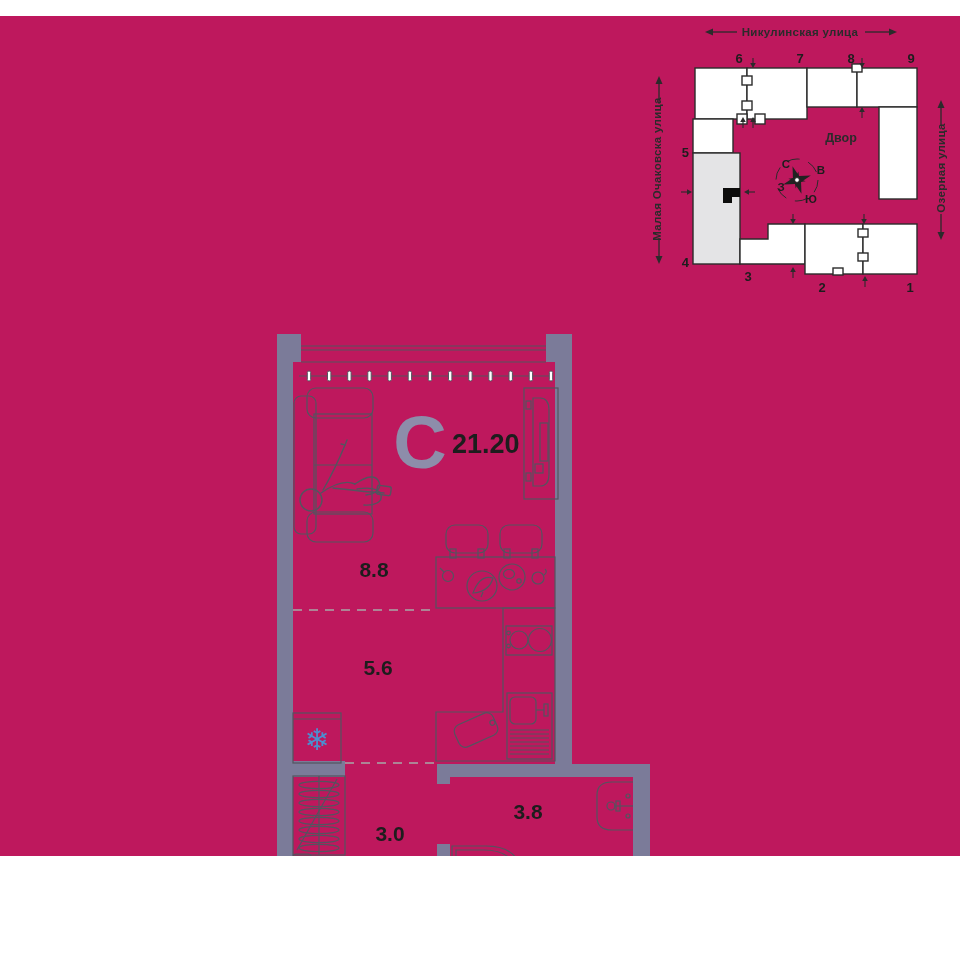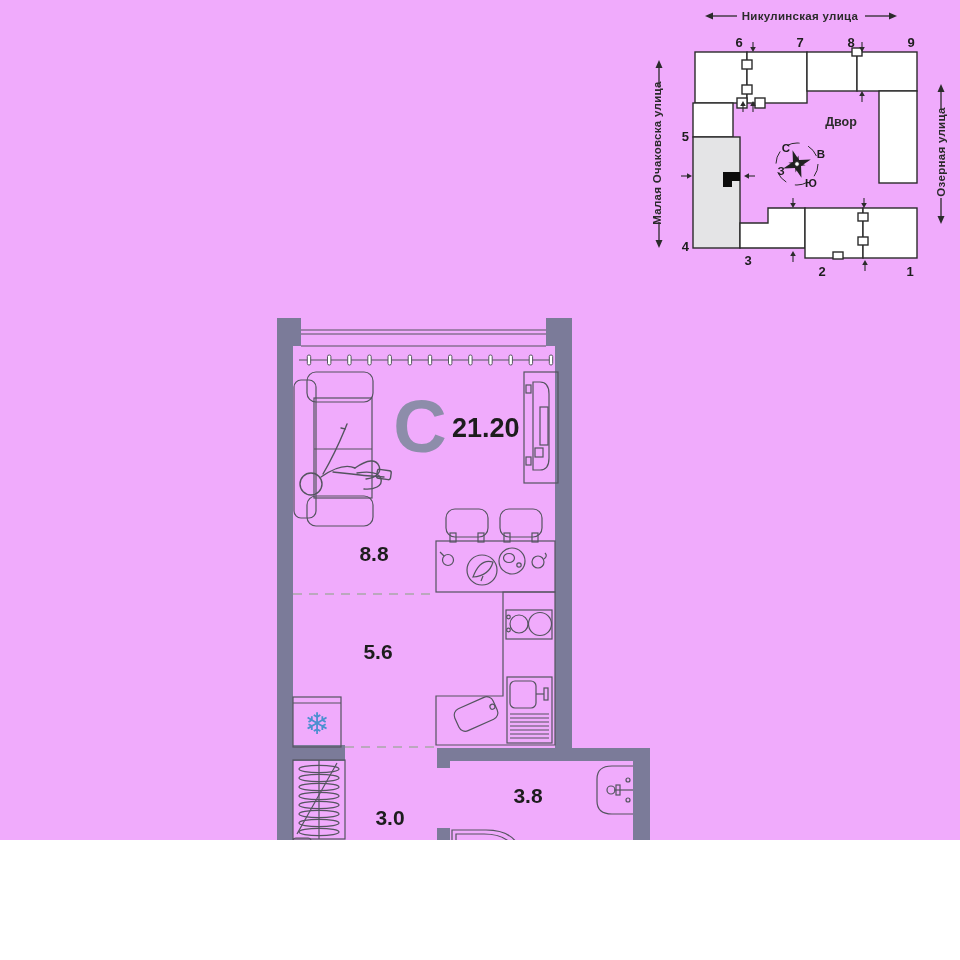--- a/index.html
+++ b/index.html
@@ -1,17 +1,17 @@
 <!DOCTYPE html>
 <html><head>
 <meta charset="utf-8">
 <style>
   html,body{margin:0;padding:0;background:#fff;}
-  .stage{position:relative;width:960px;height:840px;background:#f0abfc;overflow:hidden;
-         font-family:"Liberation Sans", sans-serif;}
+  .stage{position:relative;width:960px;height:840px;background:#be185d;overflow:hidden;
+         font-family:"Liberation Sans", sans-serif;margin-top:16px;}
   svg{position:absolute;}
   #site-svg{left:640px;top:0;width:320px;height:290px;}
   #plan-svg{left:240px;top:300px;width:440px;height:640px;}
   text{font-family:"Liberation Sans", sans-serif;}
   .street{font-size:11.5px;font-weight:600;fill:#2b2b2b;letter-spacing:.3px;}
   .bnum{font-size:13px;font-weight:700;fill:#1d1d1d;}
   .cletter{font-size:11.5px;font-weight:700;fill:#1d1d1d;}
   .dvor{font-size:12.5px;font-weight:600;fill:#2b2b2b;}
   .area{font-size:21px;font-weight:700;fill:#1d1d1d;}
   .total{font-size:27px;font-weight:700;fill:#1d1d1d;}

